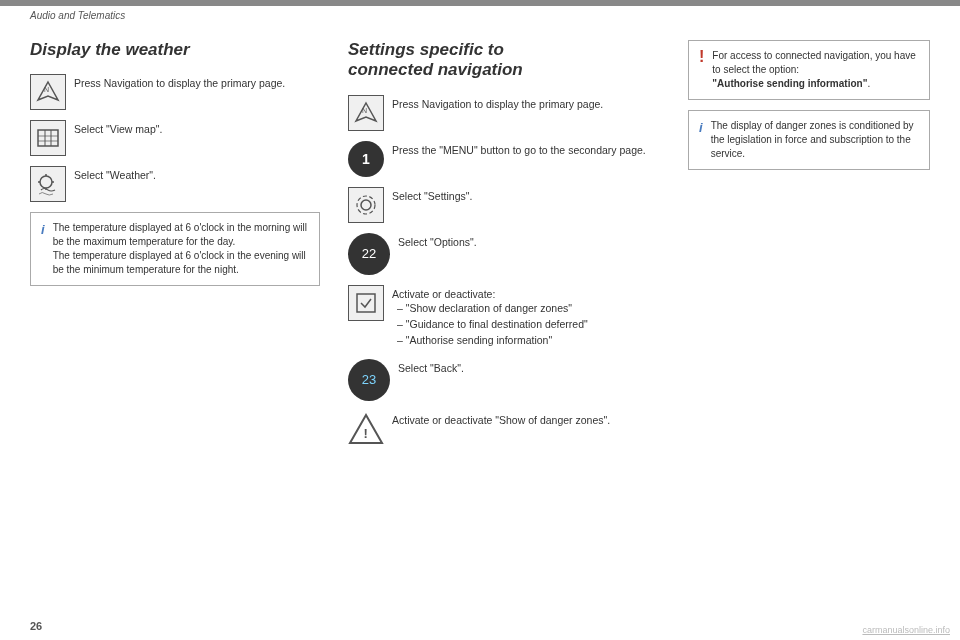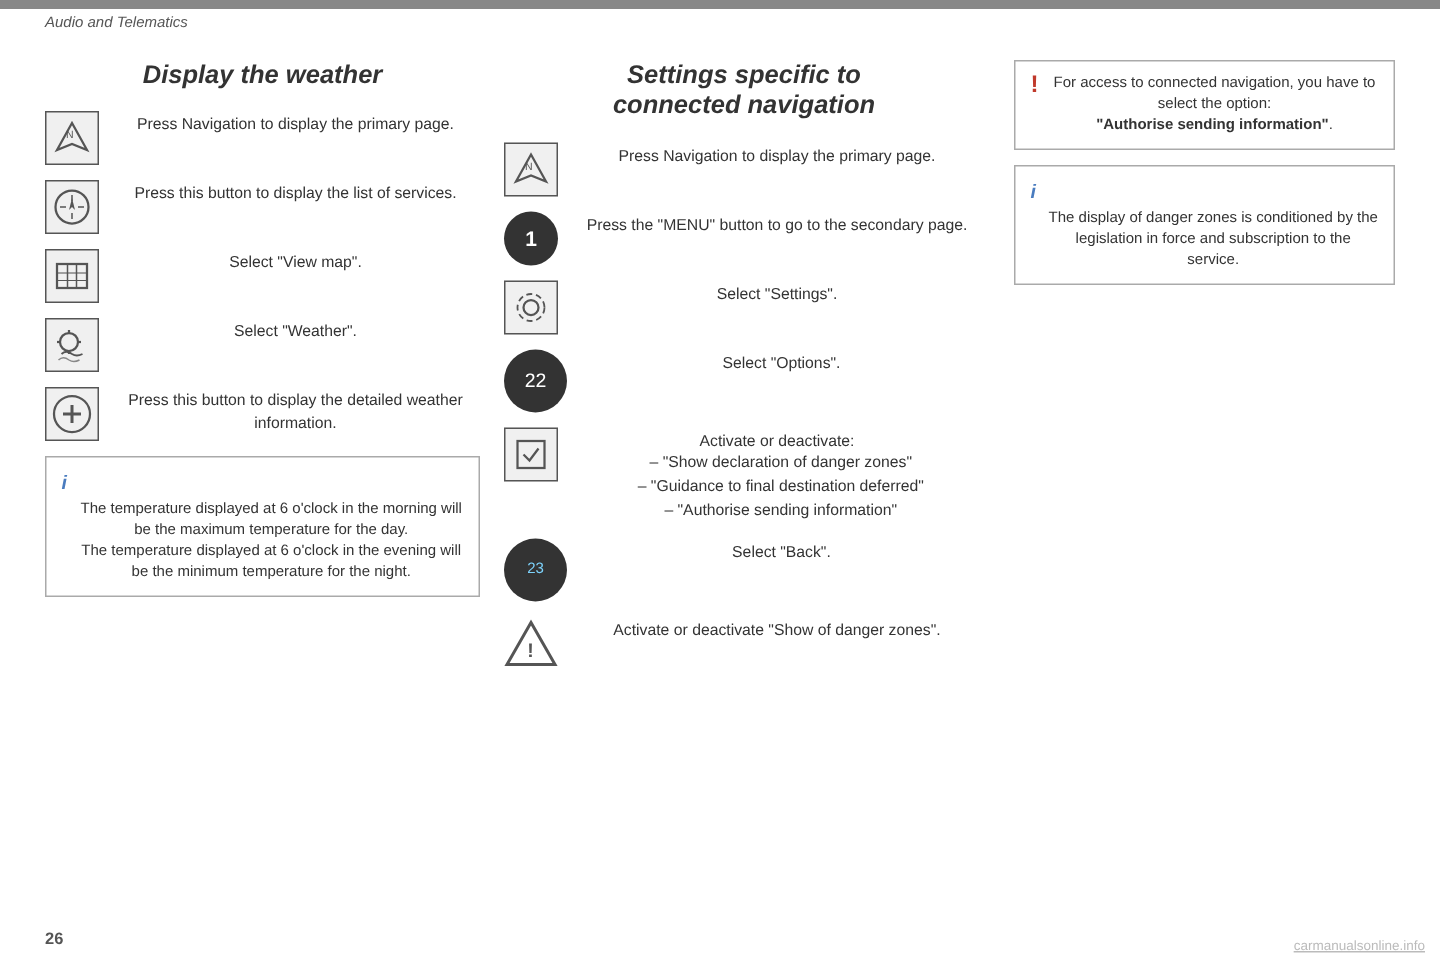--- a/index.html
+++ b/index.html
@@ -35,34 +35,33 @@
 
     
     .main-content {
       position: absolute;
       top: 30px;
       left: 0;
       right: 0;
       bottom: 20px;
       display: flex;
       padding: 10px 30px;
-      text-align: center;
     }
 
     
     .left-column {
       width: 290px;
       flex-shrink: 0;
     }
 
     
     .middle-column {
       width: 320px;
       flex-shrink: 0;
-      margin-left: 16px;
+      margin-left: 28px;
     }
 
     
     .right-column {
       flex: 1;
       margin-left: 20px;
     }
 
     .section-title {
       font-size: 17px;
@@ -143,21 +142,20 @@
       font-size: 13px;
       color: #4a7cbf;
       flex-shrink: 0;
       margin-top: 1px;
     }
 
     .info-box .info-text {
       font-size: 10px;
       line-height: 1.4;
       color: #333;
-      margin-top: 20px;
     }
 
     
     .warning-box {
       border: 1.5px solid #aaa;
       padding: 8px 10px;
       margin-bottom: 10px;
       display: flex;
       gap: 8px;
       align-items: flex-start;
@@ -219,33 +217,20 @@
     <div class="step-row">
       <div class="step-icon">
         <svg class="nav-icon-svg" viewBox="0 0 28 28">
           <polygon points="14,4 24,22 14,18 4,22" fill="none" stroke="#555" stroke-width="1.5"></polygon>
           <text x="10" y="14" font-size="7" fill="#555">N</text>
         </svg>
       </div>
       <div class="step-text">Press Navigation to display the primary page.</div>
     </div>
 
-    <div class="step-row">
-      <div class="step-icon">
-        <svg width="28" height="28" viewBox="0 0 28 28">
-          <circle cx="14" cy="14" r="11" fill="none" stroke="#555" stroke-width="1.5"></circle>
-          <line x1="14" y1="6" x2="14" y2="10" stroke="#555" stroke-width="1"></line>
-          <line x1="14" y1="18" x2="14" y2="22" stroke="#555" stroke-width="1"></line>
-          <line x1="6" y1="14" x2="10" y2="14" stroke="#555" stroke-width="1"></line>
-          <line x1="18" y1="14" x2="22" y2="14" stroke="#555" stroke-width="1"></line>
-          <polygon points="14,8 16,16 14,14 12,16" fill="#555"></polygon>
-        </svg>
-      </div>
-      <div class="step-text">Press this button to display the list of services.</div>
-    </div>
 
     <div class="step-row">
       <div class="step-icon">
         <svg width="28" height="28" viewBox="0 0 28 28">
           <rect x="4" y="6" width="20" height="16" fill="none" stroke="#555" stroke-width="1.5"></rect>
           <line x1="11" y1="6" x2="11" y2="22" stroke="#555" stroke-width="1"></line>
           <line x1="17" y1="6" x2="17" y2="22" stroke="#555" stroke-width="1"></line>
           <line x1="4" y1="12" x2="24" y2="12" stroke="#555" stroke-width="0.7"></line>
           <line x1="4" y1="17" x2="24" y2="17" stroke="#555" stroke-width="0.7"></line>
         </svg>
@@ -262,30 +247,20 @@
           <line x1="4" y1="12" x2="6" y2="12" stroke="#555" stroke-width="1.5"></line>
           <line x1="18" y1="12" x2="20" y2="12" stroke="#555" stroke-width="1.5"></line>
           <path d="M7 20 Q10 17 14 20 Q17 22 21 20" fill="none" stroke="#555" stroke-width="1.2"></path>
           <path d="M5 24 Q8 21 12 24 Q15 26 19 24" fill="none" stroke="#888" stroke-width="1"></path>
         </svg>
       </div>
       <div class="step-text">Select "Weather".</div>
     </div>
 
 
-    <div class="step-row">
-      <div class="step-icon">
-        <svg width="28" height="28" viewBox="0 0 28 28">
-          <circle cx="14" cy="14" r="12" fill="none" stroke="#555" stroke-width="1.5"></circle>
-          <line x1="14" y1="8" x2="14" y2="20" stroke="#555" stroke-width="2"></line>
-          <line x1="8" y1="14" x2="20" y2="14" stroke="#555" stroke-width="2"></line>
-        </svg>
-      </div>
-      <div class="step-text">Press this button to display the detailed weather information.</div>
-    </div>
 
     <div class="info-box">
       <span class="info-icon">i</span>
       <div class="info-text">The temperature displayed at 6 o'clock in the morning will be the maximum temperature for the day.<br>The temperature displayed at 6 o'clock in the evening will be the minimum temperature for the night.</div>
     </div>
   </div>
 
   <div class="middle-column">
     <div class="section-title">
       <span>Settings specific to</span><br>
@@ -333,21 +308,21 @@
         Activate or deactivate:<br>
         <ul class="bullet-list">
           <li>"Show declaration of danger zones"</li>
           <li>"Guidance to final destination deferred"</li>
           <li>"Authorise sending information"</li>
         </ul>
       </div>
     </div>
 
     <div class="step-row">
-      <div style="width:42px;height:42px;border-radius:50%;background:#333;color:#7dd3fc;font-size:10px;font-weight:normal;display:flex;align-items:center;justify-content:center;flex-shrink:0;">23</div>
+      <div style="width:42px;height:42px;border-radius:50%;background:#333;color:#7dd3fc;font-size:13px;font-weight:normal;display:flex;align-items:center;justify-content:center;flex-shrink:0;">23</div>
       <div class="step-text">Select "Back".</div>
     </div>
 
     <div class="step-row">
       <div class="step-icon" style="border:none;background:transparent;">
         <svg width="36" height="36" viewBox="0 0 36 36">
           <polygon points="18,4 34,32 2,32" fill="none" stroke="#555" stroke-width="2"></polygon>
           <text x="15.5" y="27" font-size="13" fill="#555" font-weight="bold">!</text>
         </svg>
       </div>

